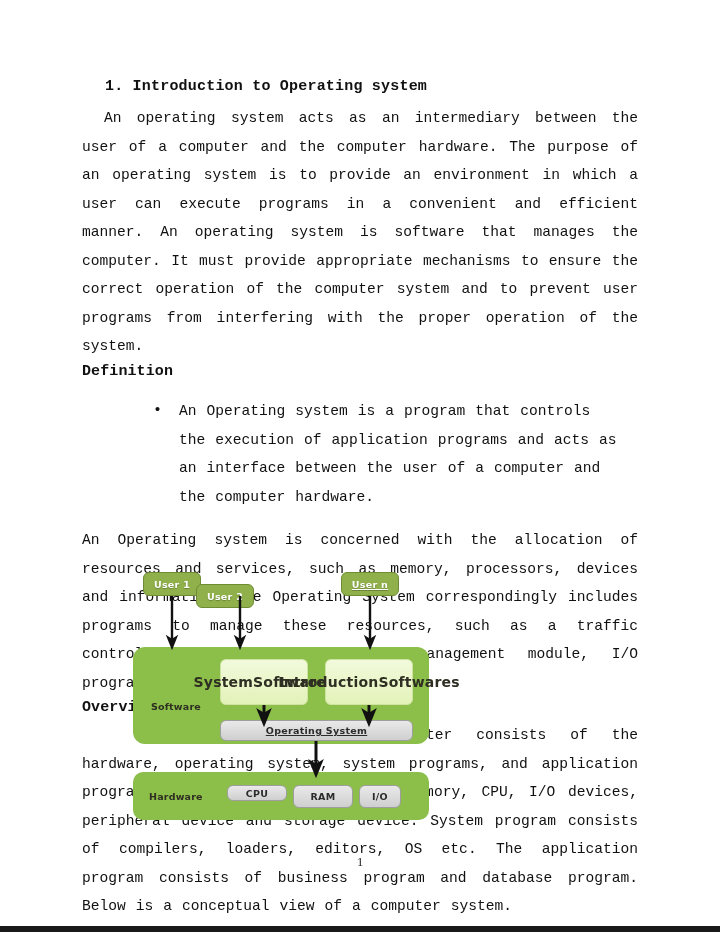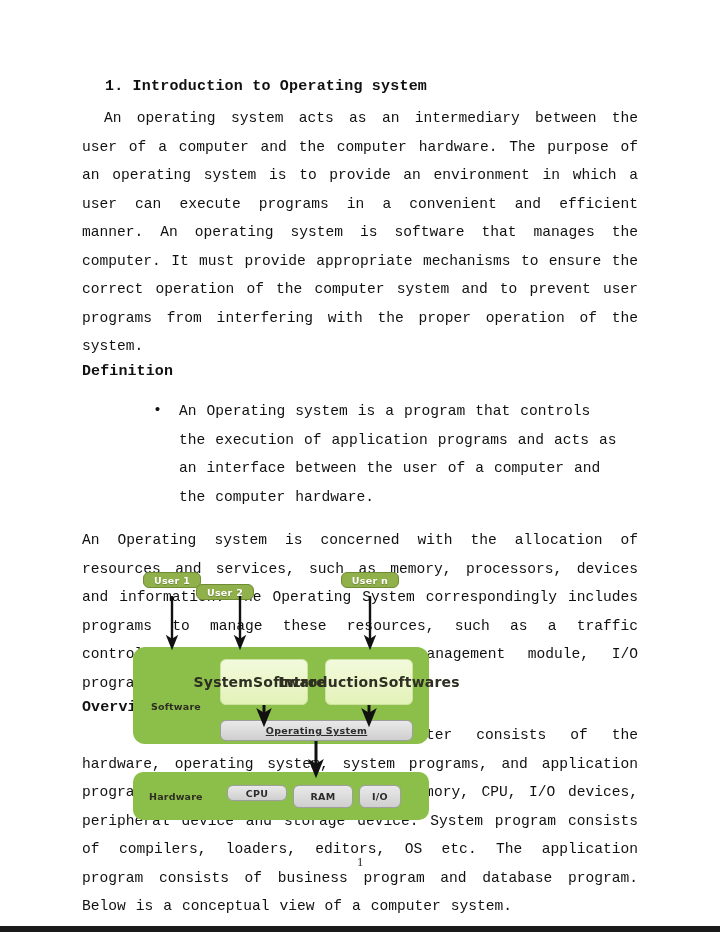--- a/index.html
+++ b/index.html
@@ -95,37 +95,37 @@
     position: absolute;
     left: 133px;
     top: 572px;
     width: 296px;
     height: 248px;
     font-family: "DejaVu Sans", "Liberation Sans", sans-serif;
   }
 
   .user-box {
     position: absolute;
-    height: 16px;
+    height: 24px;
     border-radius: 6px;
     background: #8fb04a;
     border: 1px solid #6f8c35;
     box-sizing: border-box;
     color: #ffffff;
     font-size: 9.5px;
     font-weight: bold;
     display: flex;
     align-items: center;
     justify-content: center;
     letter-spacing: 0.3px;
     text-shadow: 0 1px 1px rgba(0,0,0,0.25);
   }
   .user1 { left: 10px;  top: 0px; width: 58px; }
   .user2 { left: 63px;  top: 0px; width: 58px; margin-top: 12px; }
-  .usern { left: 208px; top: 0px; width: 58px; }
+  .usern { left: 208px; top: 0px; width: 58px; text-decoration: underline; }
 
   .software-panel {
     position: absolute;
     left: 0;
     top: 75px;
     width: 296px;
     height: 97px;
     border-radius: 12px;
     background: #8cbf4a;
     box-sizing: border-box;

